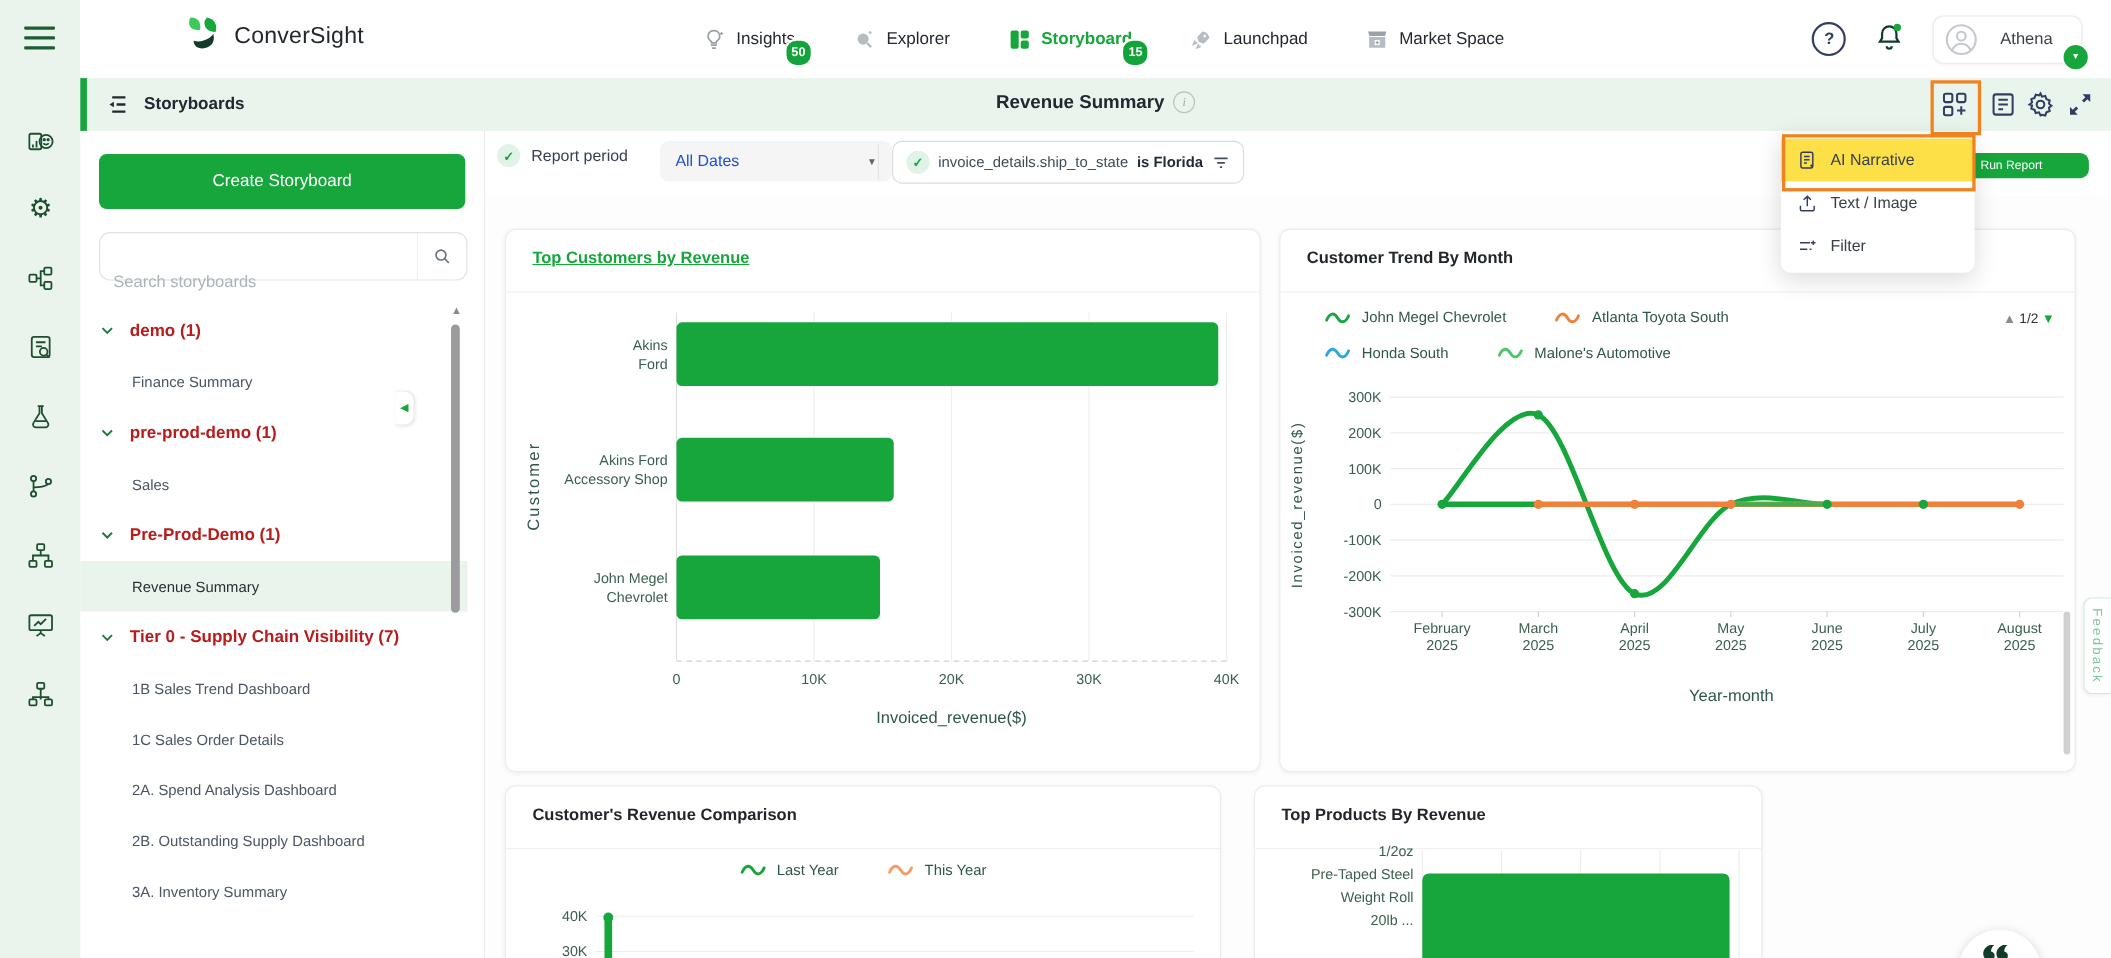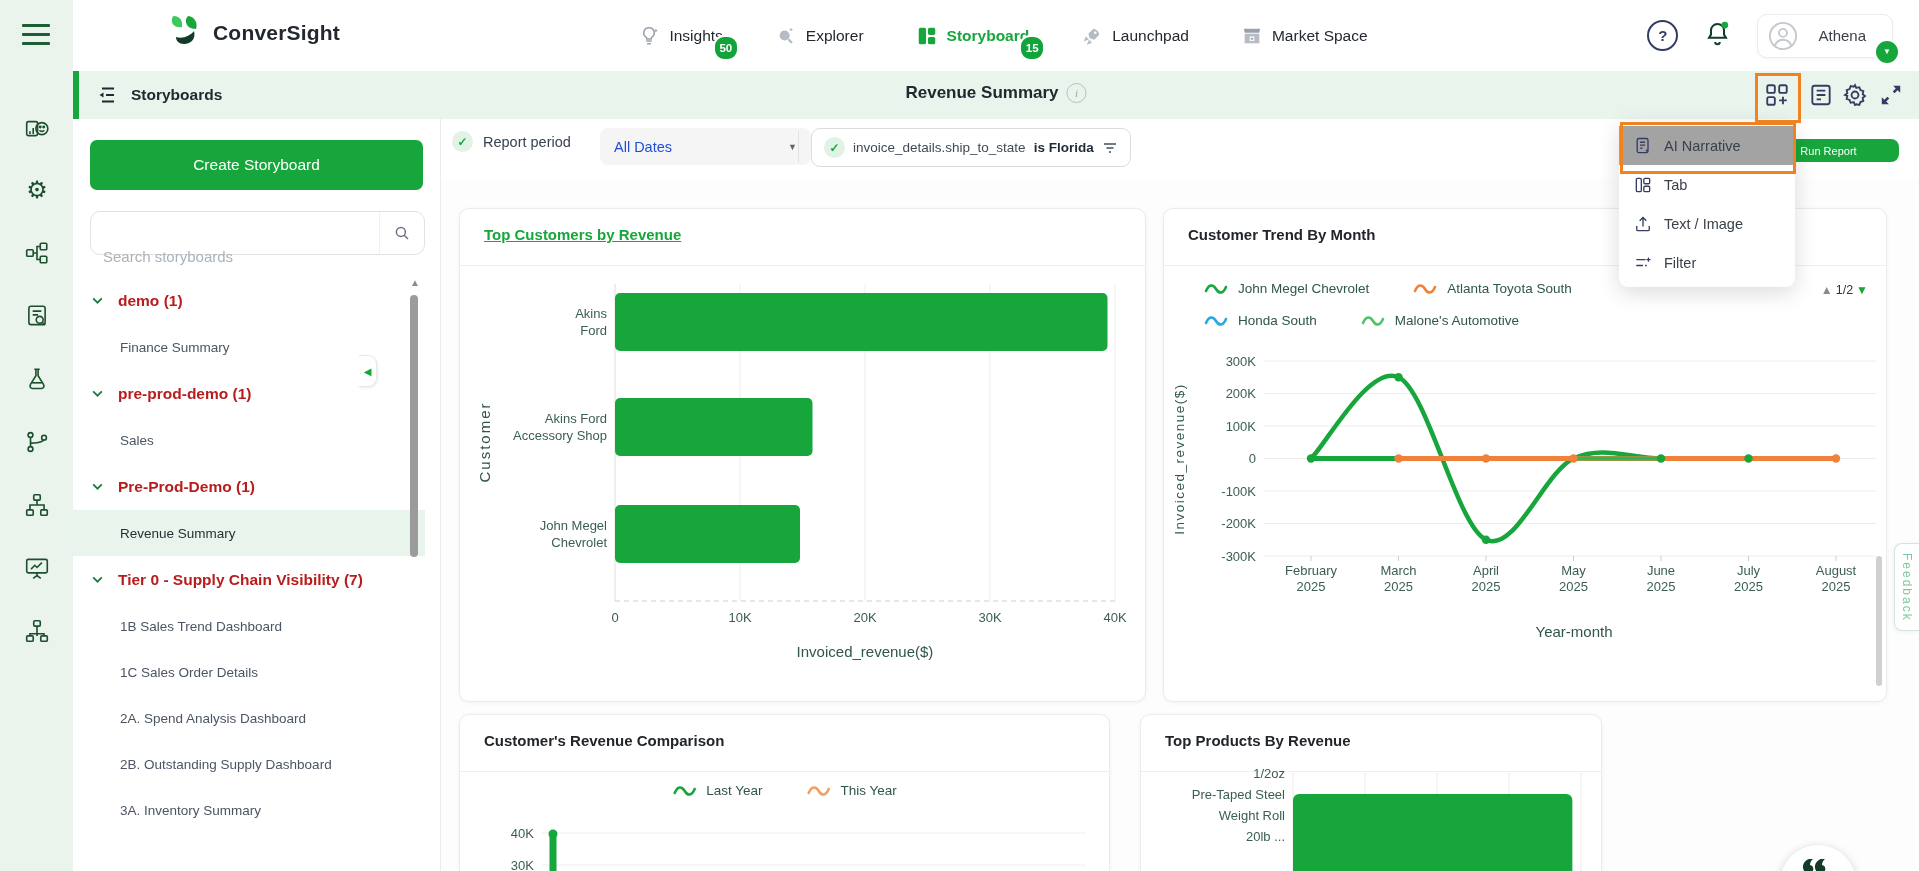--- a/index.html
+++ b/index.html
@@ -8,21 +8,21 @@
   
   #rail{position:absolute;left:0;top:0;width:73px;height:871px;background:#eaf4ed;z-index:5;}
   #hamburger{position:absolute;left:22px;top:24px;width:28px;cursor:pointer;}
   #hamburger div{height:3px;background:#1b5e31;margin:0 0 6px 0;border-radius:1px;}
   .rail-ic{position:absolute;left:24px;width:26px;height:26px;color:#1c4f2d;}
   .rail-ic svg{stroke:#1c4f2d;fill:none;stroke-width:1.5;width:26px;height:26px;}
   .rail-gear{font-size:24px;line-height:26px;text-align:center;color:#1c4f2d;}
   
   #topbar{position:absolute;left:73px;top:0;width:1846px;height:71px;background:#fff;border-bottom:1px solid #f0f0f0;z-index:6;}
   #logo{position:absolute;left:90px;top:14px;display:flex;align-items:center;gap:10px;}
-  #logo-text{font-size:21px;font-weight:bold;color:#23272f;letter-spacing:.2px;}
+  #logo-text{font-size:21px;font-weight:normal;color:#23272f;letter-spacing:.2px;}
   #nav{position:absolute;left:480px;top:0;width:900px;height:71px;display:flex;align-items:center;justify-content:center;gap:52px;}
   .nav-item{position:relative;display:flex;align-items:center;gap:9px;font-size:15.5px;color:#23272f;cursor:pointer;}
   .nav-item.active{color:#17a63c;font-weight:bold;}
   .nav-badge{position:absolute;right:-16px;bottom:-14px;min-width:14px;height:22px;padding:0 4px;border-radius:11px;
     background:#12a33b;color:#fff;font-size:11.5px;font-weight:bold;display:flex;align-items:center;justify-content:center;border:2px solid #fff;}
   #top-right{position:absolute;right:26px;top:0;height:71px;display:flex;align-items:center;gap:26px;}
   #help-btn{width:27px;height:27px;border:2.4px solid #333d63;border-radius:50%;color:#333d63;font-weight:bold;
     font-size:15px;display:flex;align-items:center;justify-content:center;cursor:pointer;}
   #bell{position:relative;cursor:pointer;}
   #user-chip{position:relative;display:flex;align-items:center;gap:20px;border:1px solid #ececec;border-radius:10px;
@@ -92,21 +92,21 @@
   .ax2{font-size:13.5px;fill:#2f5747;font-family:"Liberation Sans",sans-serif;}
   .legend-row{position:absolute;display:flex;align-items:center;gap:44px;}
   .lgi{display:flex;align-items:center;gap:10px;font-size:13.5px;color:#2f5747;cursor:pointer;}
   #c2-pager{position:absolute;right:18px;top:74px;display:flex;align-items:center;gap:3px;font-size:12.5px;color:#333;}
   #c2-pager .up{color:#8a8a8a;font-size:12px;cursor:pointer;}
   #c2-pager .down{color:#17a63c;font-size:12px;cursor:pointer;}
   
   #add-menu{position:absolute;left:1619px;top:121px;width:176px;background:#fff;border-radius:9px;z-index:20;
     box-shadow:0 6px 22px rgba(0,0,0,.14);padding:5px 0;}
   .menu-item{height:39px;display:flex;align-items:center;gap:11px;padding:0 14px;font-size:14.5px;color:#3a4049;cursor:pointer;}
-  .menu-item.hl{background:#a3a3a3;}
+  .menu-item.hl{background:#fde047;}
   .menu-item svg{width:20px;height:20px;stroke:#333d63;fill:none;stroke-width:1.6;flex:none;}
   .o-box{position:absolute;border:3px solid #f08220;z-index:25;pointer-events:none;}
   #o-box-icon{left:1755px;top:73px;width:40px;height:44px;}
   #o-box-menu{left:1620px;top:122px;width:170px;height:46px;}
   
   #feedback-tab{position:absolute;right:0;top:543px;width:24px;height:86px;background:#fff;border:1px solid #cfe8d8;
     border-right:none;border-radius:8px 0 0 8px;box-shadow:-1px 1px 4px rgba(0,0,0,.05);display:flex;align-items:center;
     justify-content:center;z-index:9;cursor:pointer;}
   #feedback-tab span{writing-mode:vertical-rl;font-size:12px;color:#7cc79b;letter-spacing:2px;}
   #main-scroll-thumb{position:absolute;left:1876px;top:556px;width:6px;height:130px;background:#d0d0d0;border-radius:3px;z-index:9;}
@@ -535,28 +535,20 @@
     <div class="menu-item hl">
       <svg viewBox="0 0 24 24">
           <rect x="5" y="3" width="13" height="17" rx="2"></rect>
           <path d="M8.5 7.5h6M8.5 11h6M8.5 14.5h3"></path>
           <path d="M15 17l1 2 2-1-1-2z" fill="#333d63" stroke="none"></path>
         </svg>
       <span>AI Narrative</span>
     </div>
     <div class="menu-item">
       <svg viewBox="0 0 24 24">
-          <rect x="4" y="4" width="6" height="16" rx="1.5"></rect>
-          <rect x="13" y="4" width="7" height="6.5" rx="1.5"></rect>
-          <rect x="13" y="13.5" width="7" height="6.5" rx="1.5"></rect>
-        </svg>
-      <span>Tab</span>
-    </div>
-    <div class="menu-item">
-      <svg viewBox="0 0 24 24">
           <path d="M4.5 14.5v4a1.5 1.5 0 0 0 1.5 1.5h12a1.5 1.5 0 0 0 1.5-1.5v-4"></path>
           <path d="M12 15V4.5M8 8l4-3.8L16 8"></path>
         </svg>
       <span>Text / Image</span>
     </div>
     <div class="menu-item">
       <svg viewBox="0 0 24 24">
           <path d="M4 8h11M4 15h8"></path>
           <path d="M18.5 5.5v5M16 8h5" stroke-width="1.4"></path>
           <path d="M14.5 15h2"></path>

